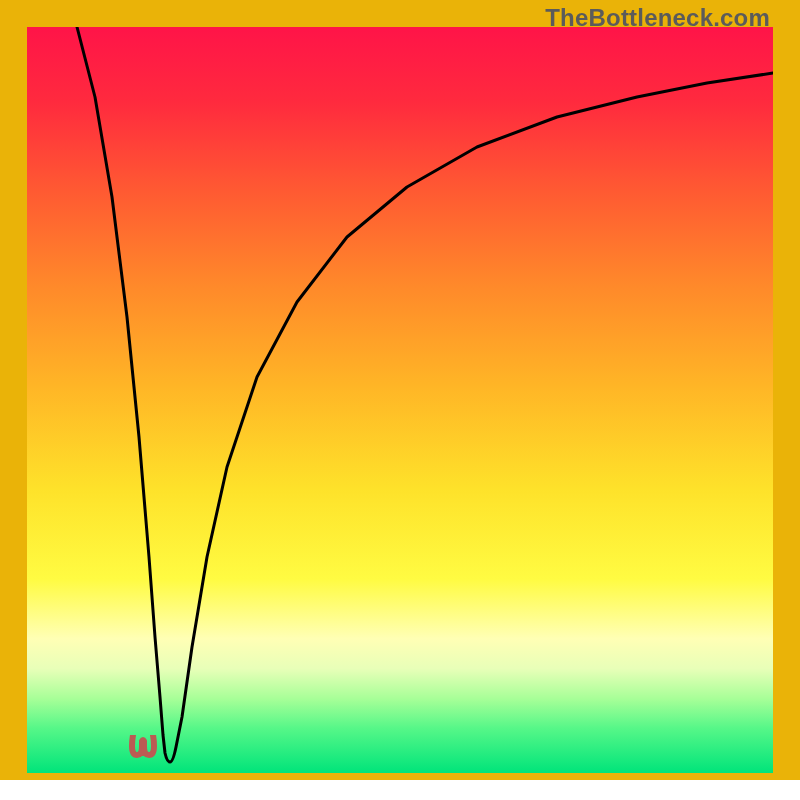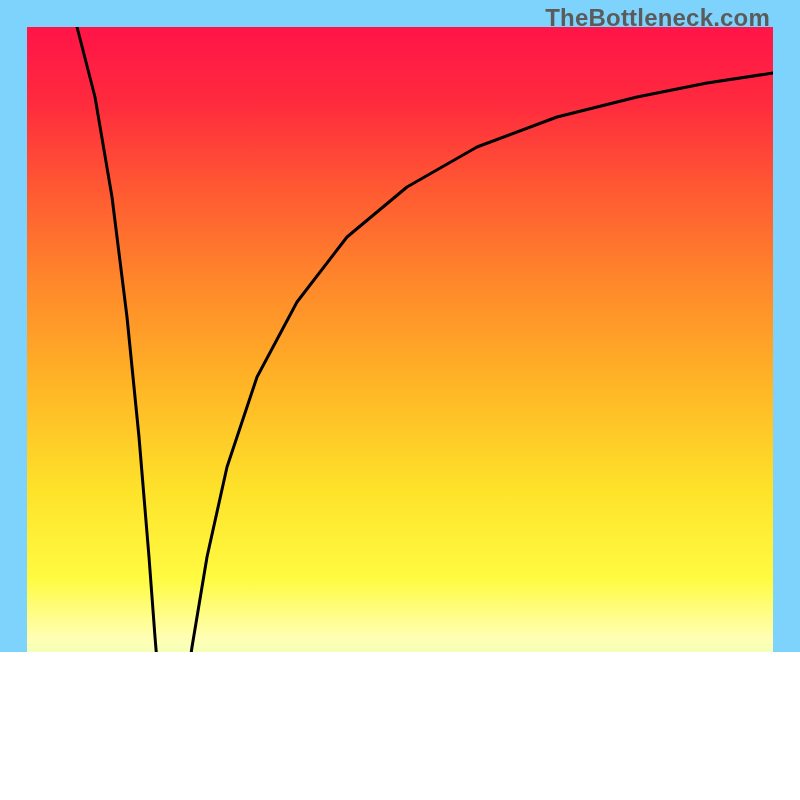--- a/index.html
+++ b/index.html
@@ -1,17 +1,17 @@
 <!DOCTYPE html>
 <html><head>
 <meta charset="utf-8">
 <style>
 *{margin:0;padding:0;box-sizing:border-box}
 body{background:#fff;font-family:Arial,Helvetica,sans-serif}
-.stage{position:relative;width:800px;height:652px;margin:0 auto;background:#7dd3fc}
+.stage{position:relative;width:800px;height:780px;margin:0 auto;background:#eab308}
 .plot{position:absolute;left:27px;top:27px;width:746px;height:746px;
   background:linear-gradient(to bottom,
     #ff1448 0%,
     #ff2a3e 10%,
     #ff5a32 22%,
     #ff8a2a 35%,
     #ffb526 48%,
     #fee22a 62%,
     #fffb42 74%,
     #ffffb5 82%,

